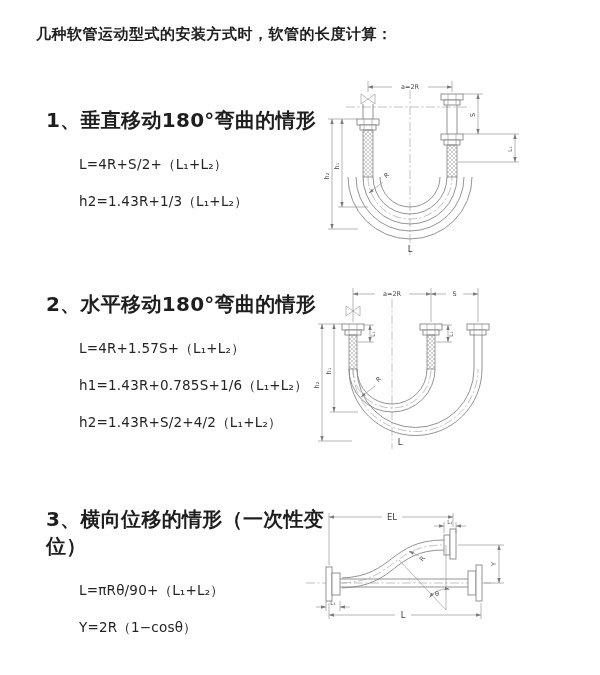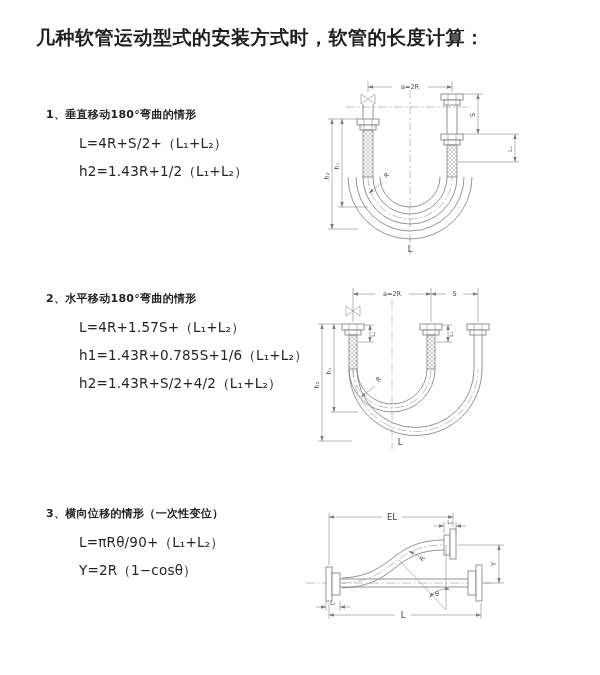--- a/index.html
+++ b/index.html
@@ -1,25 +1,25 @@
 <!DOCTYPE html>
 <html><head>
 <meta charset="utf-8">
 <style>
   html,body{margin:0;padding:0;}
   body{
     width:600px;height:675px;position:relative;background:#ffffff;
     font-family:"DejaVu Sans","Liberation Sans",sans-serif;color:#1e1e1e;overflow:hidden;
   }
   .title{
-    position:absolute;left:36px;top:25px;font-size:19px;font-weight:bold;letter-spacing:0.5px;
+    position:absolute;left:36px;top:25px;font-size:15px;font-weight:bold;letter-spacing:0.5px;
   }
   .sec{position:absolute;left:46px;width:280px;}
-  .heading{font-size:11px;font-weight:bold;letter-spacing:0.3px;}
-  .formula{font-size:13.5px;line-height:14px;margin:14px 0 0 33px;letter-spacing:0.2px;color:#242424;}
+  .heading{font-size:20px;font-weight:bold;letter-spacing:0.3px;}
+  .formula{font-size:13.5px;line-height:14px;margin:23px 0 0 33px;letter-spacing:0.2px;color:#242424;}
   .diag{position:absolute;}
   
   .draw{stroke:#878787;fill:none;stroke-width:0.9;}
   .thin{stroke:#8f8f8f;fill:none;stroke-width:0.6;}
   .dim{stroke:#8f8f8f;fill:none;stroke-width:0.65;}
   .cl{stroke:#9a9a9a;fill:none;stroke-width:0.6;stroke-dasharray:9 2.5 2 2.5;}
   .hatch{fill:url(#xh);stroke:#878787;stroke-width:0.8;}
   .frect{fill:#ffffff;stroke:#878787;stroke-width:0.9;}
   .dtext{font-size:6.5px;fill:#4a4a4a;font-family:"DejaVu Sans",sans-serif;}
   .dbig{font-size:8.5px;fill:#3d3d3d;}
@@ -37,21 +37,21 @@
       <path d="M0,1.8 L10,5 L0,8.2 Z" fill="#7a7a7a"></path>
     </marker>
   </defs>
 </svg>
 
 <div class="title">几种软管运动型式的安装方式时，软管的长度计算：</div>
 
 <section class="sec" style="top:107px">
   <div class="heading">1、垂直移动180°弯曲的情形</div>
   <div class="formula">L=4R+S/2+（L₁+L₂）</div>
-  <div class="formula">h2=1.43R+1/2（L₁+L₂）</div>
+  <div class="formula">h2=1.43R+1/3（L₁+L₂）</div>
 </section>
 
 <section class="sec" style="top:291px">
   <div class="heading">2、水平移动180°弯曲的情形</div>
   <div class="formula">L=4R+1.57S+（L₁+L₂）</div>
   <div class="formula">h1=1.43R+0.785S+1/6（L₁+L₂）</div>
   <div class="formula">h2=1.43R+S/2+4/2（L₁+L₂）</div>
 </section>
 
 <section class="sec" style="top:506px">

